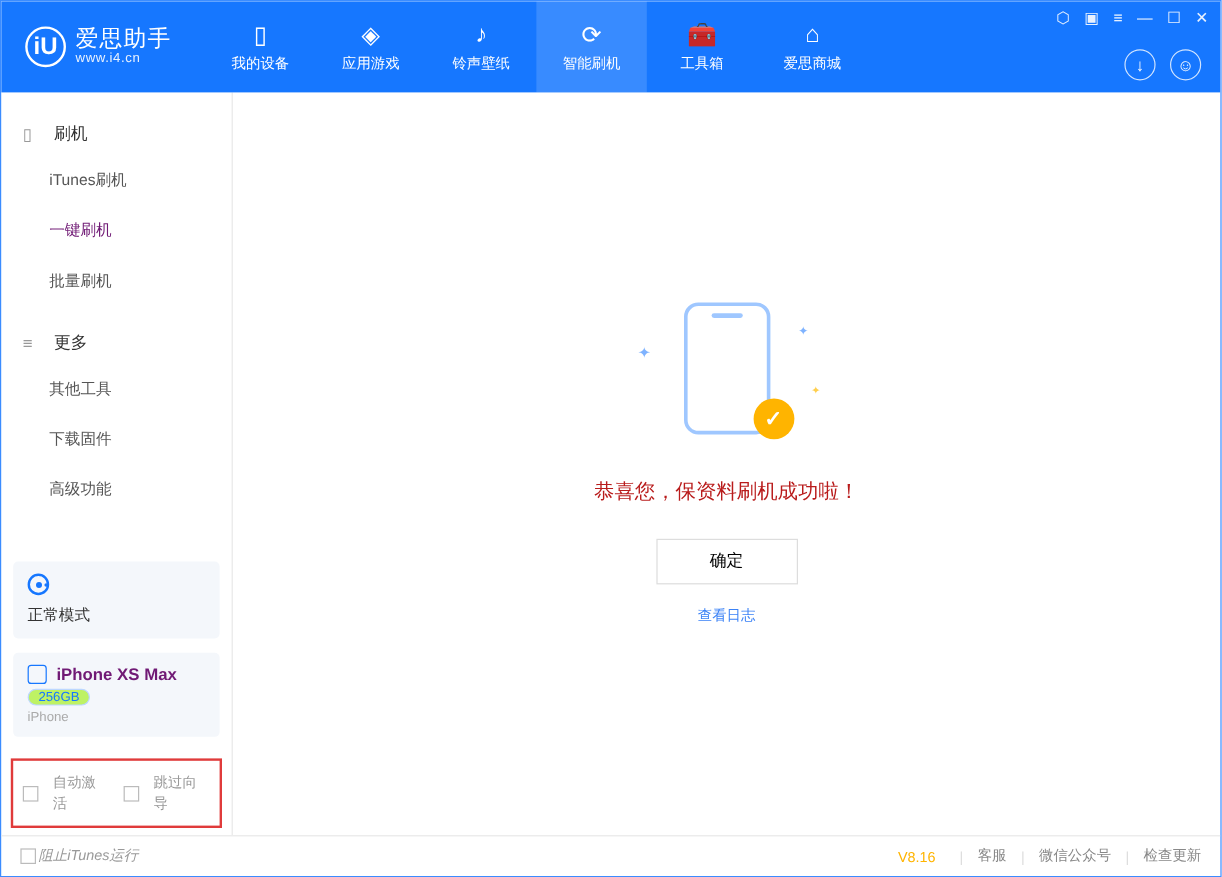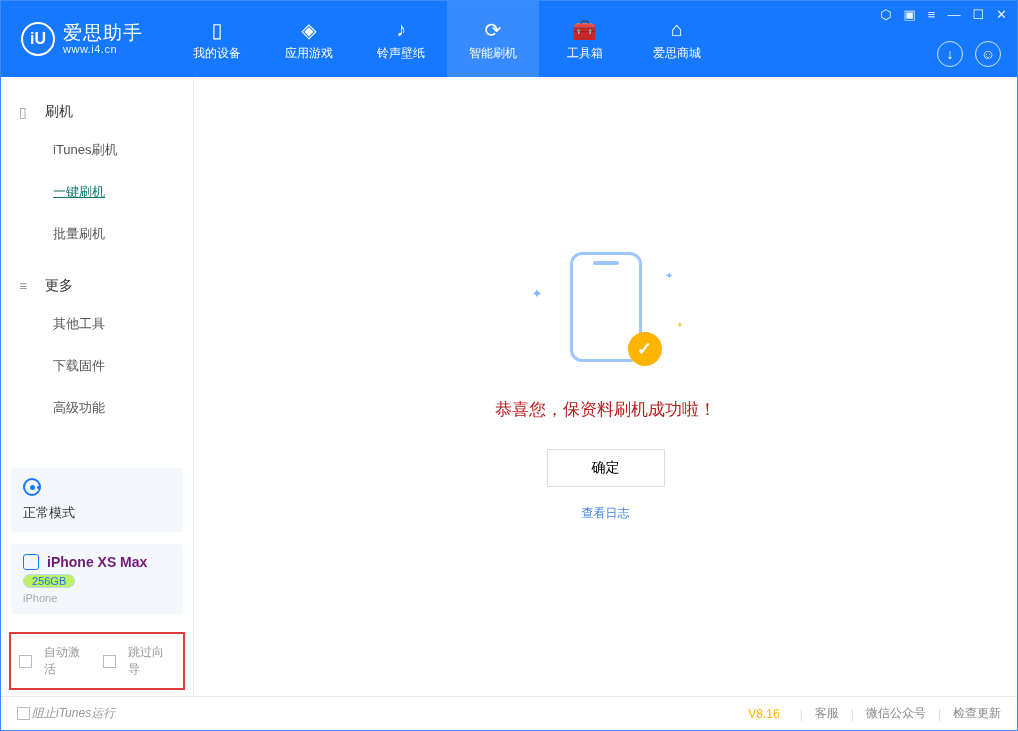--- a/index.html
+++ b/index.html
@@ -1,43 +1,43 @@
 <!DOCTYPE html>
 <html><head>
 <meta charset="utf-8">
 <style>
 * { margin: 0; padding: 0; box-sizing: border-box; font-family: "Microsoft YaHei", Arial, sans-serif; }
 body { background: #fff; width: 1018px; height: 731px; overflow: hidden; border: 1px solid #3b8cff; display: flex; flex-direction: column; }
 
 
 .header { height: 76px; background: linear-gradient(to bottom, #1677ff, #1677ff); display: flex; align-items: center; color: #fff; padding: 0 10px 0 20px; position: relative; }
 .logo-area { display: flex; align-items: center; margin-right: 28px; }
-.logo-icon { width: 34px; height: 34px; border: 2px solid #fff; border-radius: 50%; display: flex; align-items: center; justify-content: center; font-weight: bold; font-size: 16px; margin-right: 8px; }
+.logo-icon { width: 34px; height: 34px; border: 2px solid #fff; border-radius: 50%; display: flex; align-items: center; justify-content: center; font-weight: bold; font-size: 20px; margin-right: 8px; }
 .logo-text { line-height: 1.1; }
 .logo-text .cn { font-size: 19px; font-weight: 500; letter-spacing: 1px; }
 .logo-text .en { font-size: 11px; opacity: .9; letter-spacing: .5px; }
 .nav-tabs { display: flex; height: 100%; }
 .nav-tab { width: 92px; height: 100%; display: flex; flex-direction: column; align-items: center; justify-content: center; cursor: pointer; }
 .nav-tab.active { background: rgba(255,255,255,.15); }
 .nav-tab .nav-icon { font-size: 20px; height: 26px; display: flex; align-items: center; }
 .nav-tab .nav-label { font-size: 12px; margin-top: 2px; }
 .header-right { position: absolute; right: 10px; top: 0; height: 100%; display: flex; flex-direction: column; align-items: flex-end; justify-content: space-between; padding: 6px 0 10px; }
 .win-controls { display: flex; gap: 12px; font-size: 13px; opacity: .9; }
 .win-controls span { cursor: pointer; }
 .user-controls { display: flex; gap: 12px; align-items: center; margin-right: 6px; }
 .circle-btn { width: 26px; height: 26px; border: 1.5px solid rgba(255,255,255,.8); border-radius: 50%; display: flex; align-items: center; justify-content: center; font-size: 14px; cursor: pointer; }
 
 
 .body { flex: 1; display: flex; min-height: 0; }
 .sidebar { width: 193px; border-right: 1px solid #e8e8e8; display: flex; flex-direction: column; padding-top: 18px; }
 .side-section-title { display: flex; align-items: center; font-size: 14px; color: #333; padding: 8px 18px; }
 .side-section-title .sec-icon { width: 16px; margin-right: 10px; color: #999; display: inline-flex; }
-.side-items { padding-left: 52px; }
+.side-items { padding-left: 40px; }
 .side-item { font-size: 13px; color: #555; padding: 12px 0; cursor: pointer; }
-.side-item.active { color: #0f766e; text-decoration: underline; }
+.side-item.active { color: #701a75; }
 .side-spacer { flex: 1; }
 .device-mode, .device-card { margin: 6px 10px; background: #f4f7fb; border-radius: 4px; padding: 10px 12px; font-size: 13px; color: #333; display: flex; gap: 8px; flex-direction: column; }
 .device-card { flex-direction: column; align-items: flex-start; gap: 4px; }
 .device-card .dev-name { font-weight: 600; color: #701a75; font-size: 14px; display: flex; align-items: center; gap: 8px; }
 .device-card .dev-storage { font-size: 11px; color: #1677ff; border: 1px solid #bcd7ff; background: #bef264; padding: 0 8px; border-radius: 10px; }
 .device-card .dev-type { font-size: 11px; color: #aaa; }
 .mode-icon { width: 18px; height: 18px; border: 2px solid #1677ff; border-radius: 50%; display: inline-flex; align-items: center; justify-content: center; }
 .mode-icon::before { content: ""; width: 5px; height: 5px; background: #1677ff; border-radius: 50%; box-shadow: 6px 0 0 -1px #1677ff; }
 .dev-icon { width: 16px; height: 16px; border: 1.5px solid #1677ff; border-radius: 3px; display: inline-block; }
 .highlight-box { margin: 12px 8px 6px 8px; border: 2px solid #e03b3b; padding: 10px 8px; display: flex; align-items: center; gap: 12px; font-size: 12px; color: #999; }

